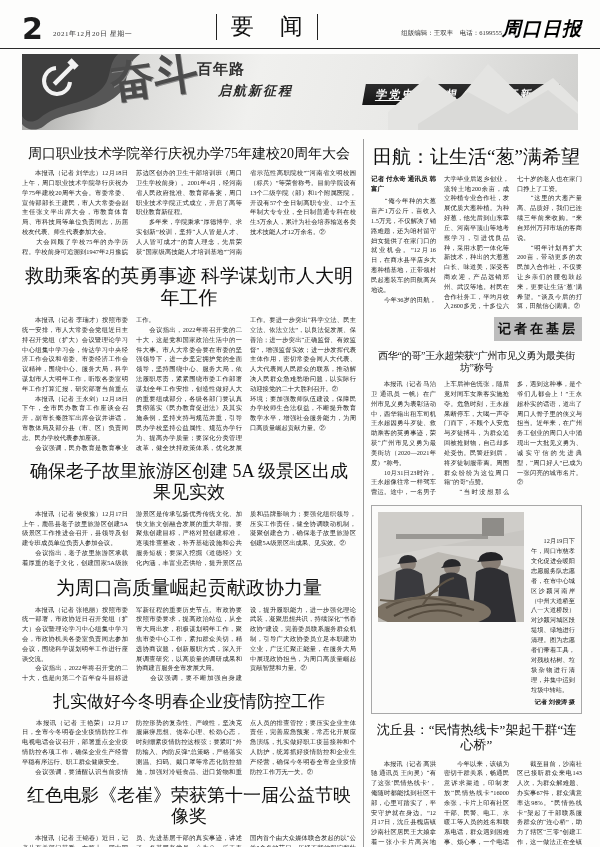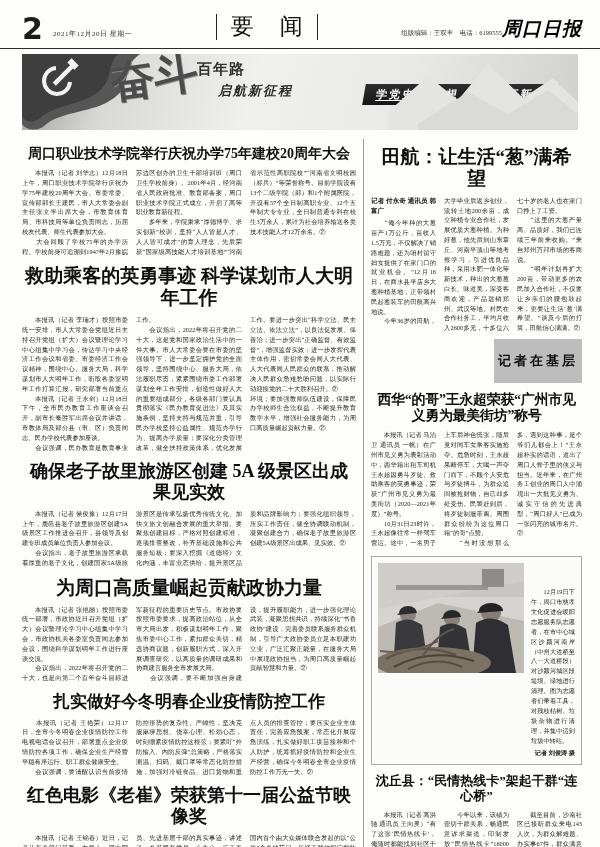--- a/index.html
+++ b/index.html
@@ -45,38 +45,38 @@
     text-decoration:underline;text-underline-offset:2px;
   }
   .mountains{position:absolute;right:0;top:0;height:76px;}
 
   
   .content{display:flex;padding:0 18px 0 22px;}
   .col-left{width:334px;}
   .vdivider{width:1px;background:#9b9b9b;margin:2px 7px 0 7px;}
   .col-right{flex:1;min-width:0;}
 
-  .hl{font-family:"Liberation Serif",serif;font-weight:700;text-align:center;color:#0f0f0f;margin:9px 2px 6px;line-height:1.15;}
+  .hl{font-family:"Liberation Serif",serif;font-weight:400;text-align:center;color:#0f0f0f;margin:9px 2px 6px;line-height:1.15;}
   .fs14{font-size:14px;}
   .fs15{font-size:18px;}
   .fs16{font-size:19px;}
   .fs17{font-size:17px;}
   .fs13{font-size:13px;}
-  .fs10{font-size:14px;letter-spacing:-0.3px;}
+  .fs10{font-size:10px;letter-spacing:-0.3px;}
 
   .cols3{
     column-count:3;column-gap:8px;
     font-size:6.3px;line-height:1.56;text-align:justify;color:#252525;
   }
   .bodytext{white-space:pre-line;}
   .byline{font-weight:bold;font-size:6.6px;margin-bottom:2px;color:#111;}
 
   .badge{
     width:88px;margin:6px 0 2px auto;background:#bdbdbd;color:#0d0d0d;
-    text-align:center;font-size:13px;font-weight:bold;padding:13px 0;letter-spacing:3px;
+    text-align:center;font-size:13px;font-weight:bold;padding:3px 0;letter-spacing:3px;
   }
 
   .photobox{
     margin:8px 0 2px 0;border:1px solid #a8a8a8;background:#fbfbfa;
     padding:6px;display:flex;gap:7px;align-items:flex-start;
   }
   .photobox svg{flex:0 0 auto;display:block;}
   .figtext{flex:1;min-width:0;}
   .cap{font-size:6.2px;line-height:1.6;text-align:justify;color:#222;margin-top:24px;white-space:pre-line;}
   .credit{font-size:6.2px;text-align:right;margin-top:3px;color:#222;font-weight:bold;}

